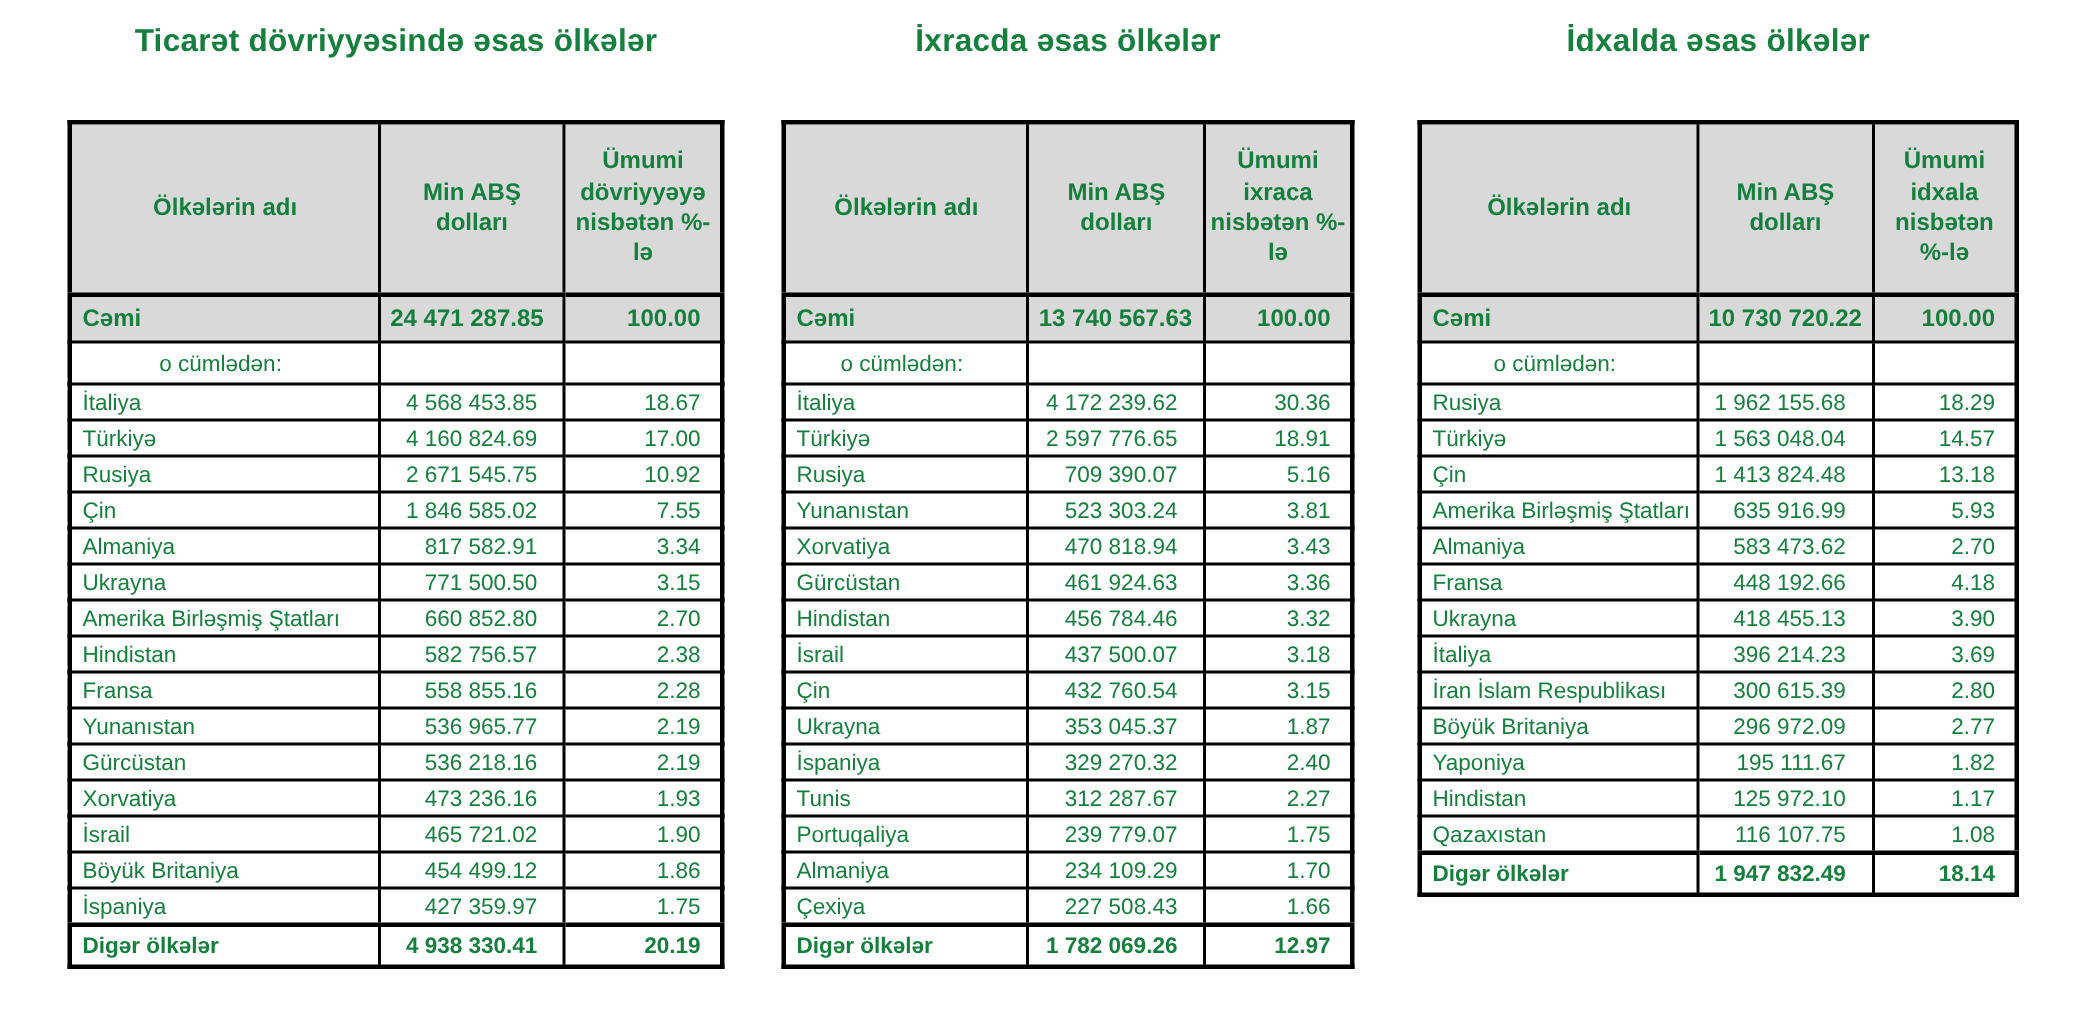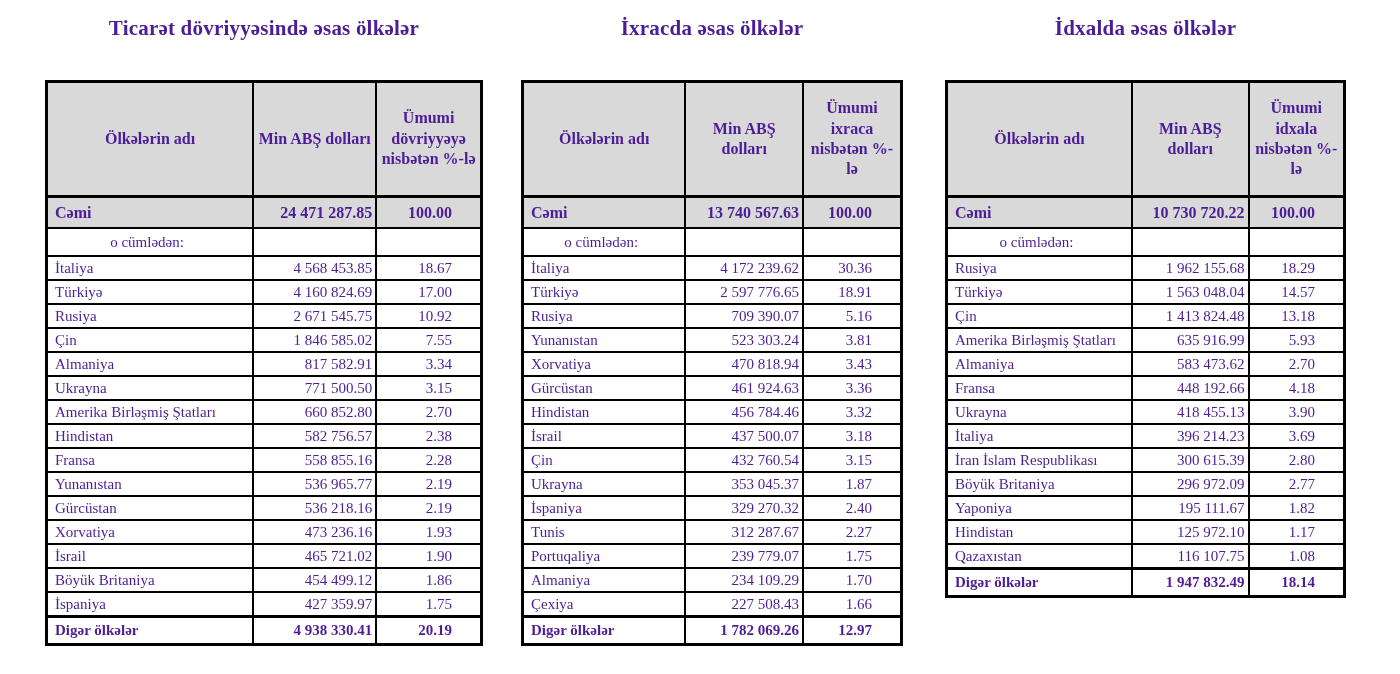--- a/index.html
+++ b/index.html
@@ -1,20 +1,20 @@
 <!DOCTYPE html>
 <html><head>
 <meta charset="utf-8">
 <style>
   html,body { margin:0; padding:0; background:#ffffff; }
   .page {
     position:relative; width:1400px; height:674px;
     background:#ffffff; overflow:hidden;
-    font-family:Liberation Serif, serif;
-    color:#4c1d95;
+    font-family:Liberation Sans, sans-serif;
+    color:#15803d;
   }
   .tbl-section { position:absolute; top:0; }
   #sec-0 { left:45px;  width:438px; }
   #sec-1 { left:521px; width:382px;border-radius:21px; }
   #sec-2 { left:945px; width:401px; }
 
   .tbl-title {
     position:absolute; top:16px; left:0; right:0;
     margin:0; text-align:center;
     font-size:21px; font-weight:700; letter-spacing:0.2px;
@@ -35,22 +35,22 @@
     font-size:16px; font-weight:700; line-height:1.28;
     text-align:center; vertical-align:middle;
     padding:2px 3px; white-space:normal;
   }
   .data-table th { border-bottom:3px solid #000; }
   .data-table td {
     height:20px; font-size:15px; padding:1px 6px;
     vertical-align:middle;
   }
   td.cell-name  { text-align:left;  padding-left:7px; }
-  td.cell-value { text-align:right; padding-right:3px; }
-  td.cell-pct   { text-align:right; padding-right:28px; }
+  td.cell-value { text-align:right; padding-right:17px; }
+  td.cell-pct   { text-align:right; padding-right:13px; }
 
   tr.row-total td { background:#d9d9d9; font-weight:700; height:27px; font-size:16px; }
   tr.row-sub td { height:24px; }
   tr.row-sub td.cell-name { text-align:center; padding-left:0; }
   tr.row-footer td { font-weight:700; height:23px; border-top:3px solid #000;margin-top:28px; }
 
   
   #sec-0 col.col-name{width:47.5%} #sec-0 col.col-value{width:28.3%} #sec-0 col.col-pct{width:24.2%}
   #sec-1 col.col-name{width:43%}   #sec-1 col.col-value{width:31%}   #sec-1 col.col-pct{width:26%}
   #sec-2 col.col-name{width:46.6%} #sec-2 col.col-value{width:29.3%} #sec-2 col.col-pct{width:24.1%}

